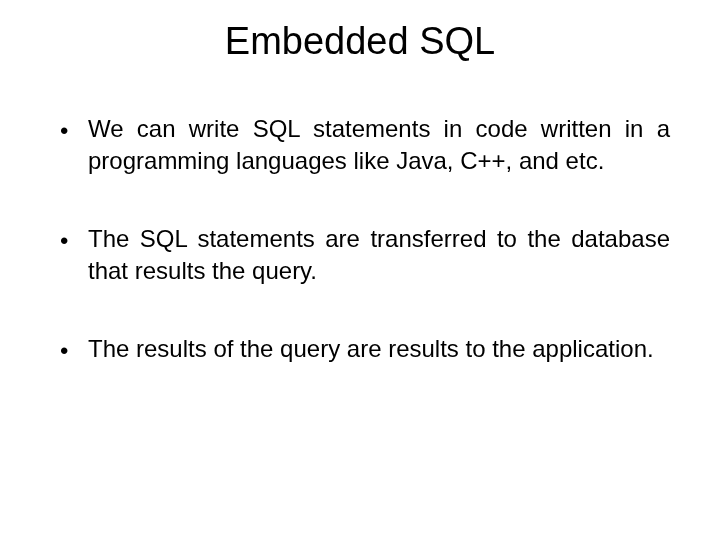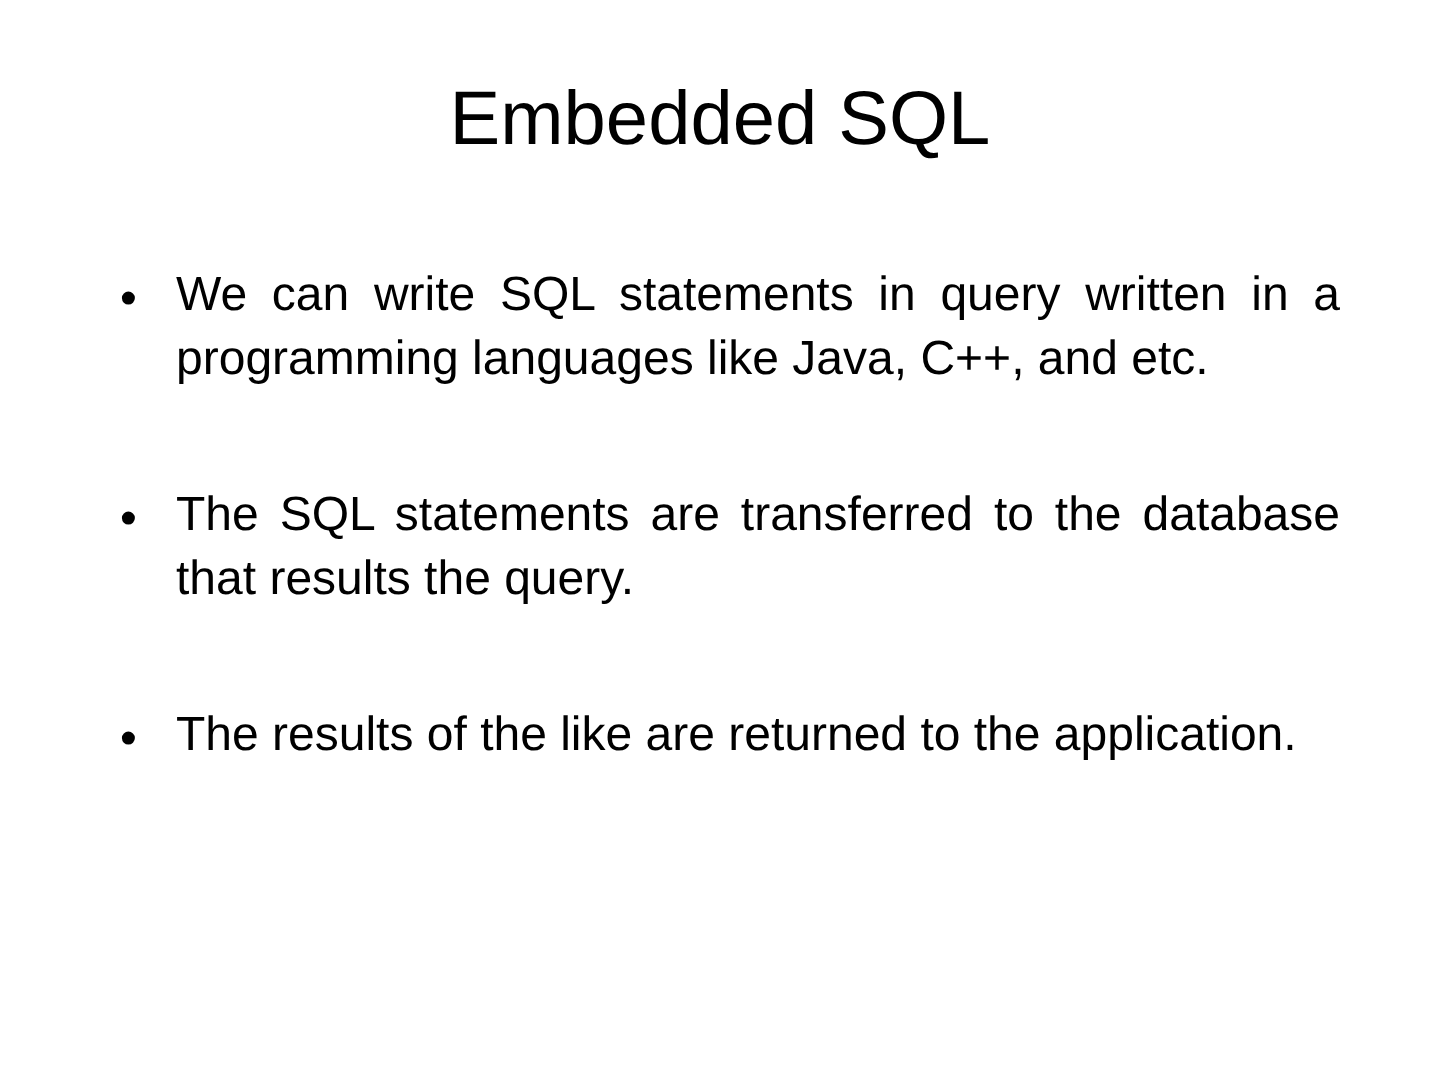--- a/index.html
+++ b/index.html
@@ -13,21 +13,21 @@
       background: #ffffff;
       font-family: Arial, Helvetica, sans-serif;
       color: #000000;
       padding: 20px 50px 40px 50px;
     }
     .title {
       font-size: 38px;
       font-weight: normal;
       text-align: center;
       margin-bottom: 50px;
-      margin-top: 19px;
+      margin-top: 0;
     }
     .content {
       padding-left: 10px;
     }
     .bullet-item {
       display: flex;
       margin-bottom: 45px;
       font-size: 24px;
       line-height: 1.35;
       text-align: justify;
@@ -43,23 +43,23 @@
     }
   </style>
 </head>
 <body>
 
 <h1 class="title">Embedded SQL</h1>
 
 <div class="content">
   <div class="bullet-item">
     <span class="bullet-marker">•</span>
-    <span class="bullet-text">We can write SQL statements in query written in a programming languages like Java, C++, and etc.</span>
+    <span class="bullet-text">We can write SQL statements in code written in a programming languages like Java, C++, and etc.</span>
   </div>
   <div class="bullet-item">
     <span class="bullet-marker">•</span>
     <span class="bullet-text">The SQL statements are transferred to the database that results the query.</span>
   </div>
   <div class="bullet-item">
     <span class="bullet-marker">•</span>
-    <span class="bullet-text">The results of the like are returned to the application.</span>
+    <span class="bullet-text">The results of the query are results to the application.</span>
   </div>
 </div>
 
 </body></html>

